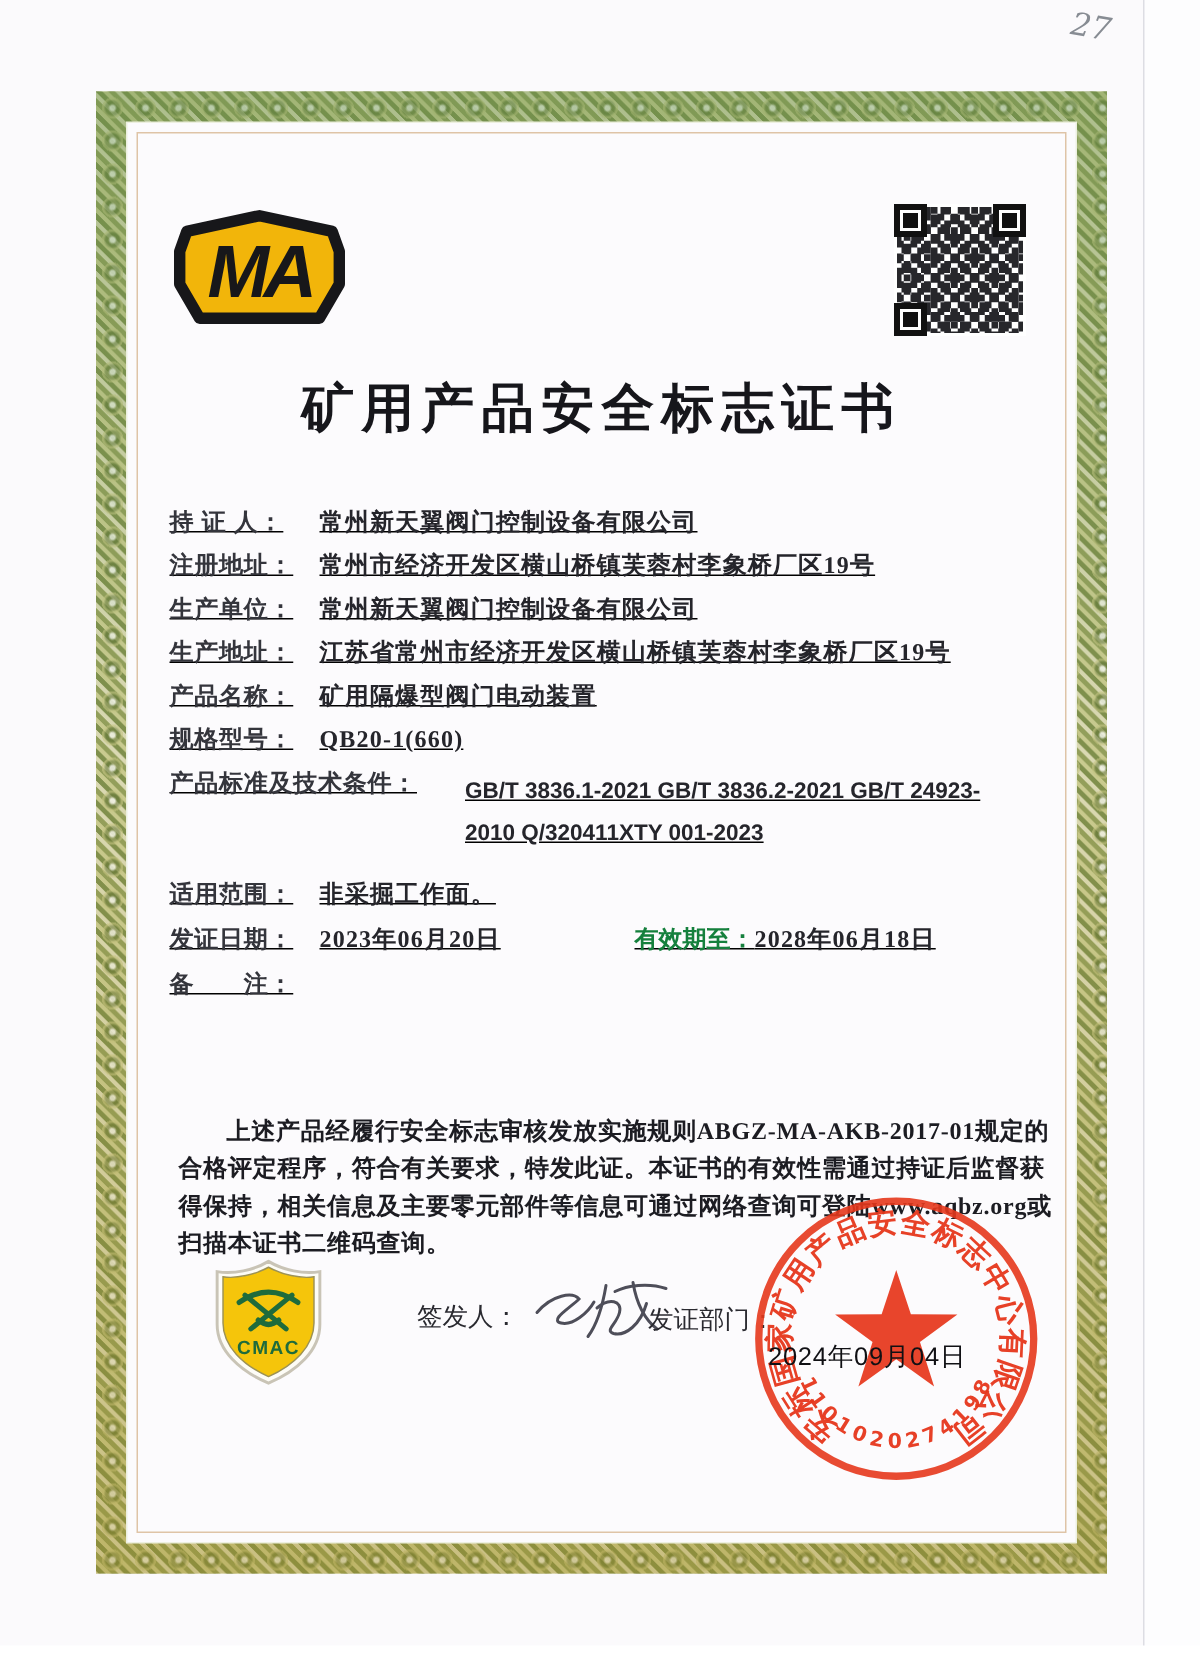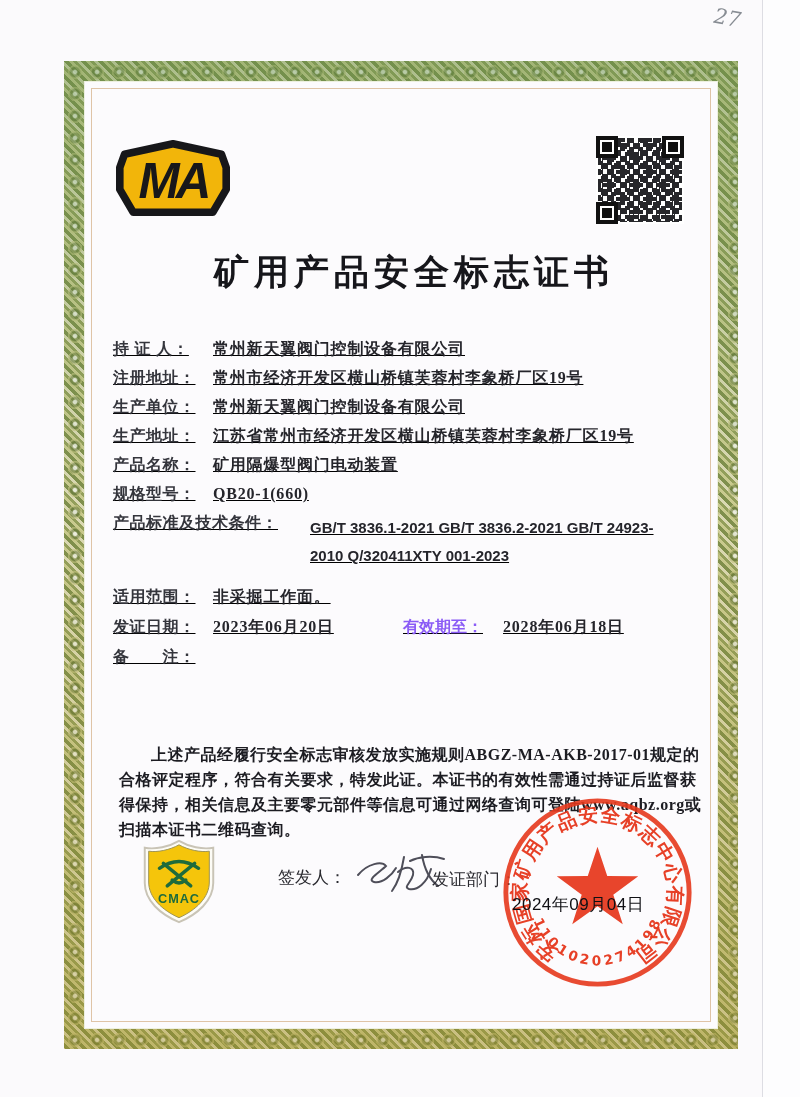--- a/index.html
+++ b/index.html
@@ -34,36 +34,36 @@
     background:
       repeating-conic-gradient(#15151a 0 25%,transparent 0 50%),
       repeating-conic-gradient(#15151a 0 25%,transparent 0 50%);
     background-size:9px 9px,13px 13px;background-position:0 0,3px 5px;opacity:.92;}
   .qr-finder{position:absolute;width:22px;height:22px;background:#fff;border:4px solid #111;box-sizing:border-box;}
   .qr-finder::after{content:"";position:absolute;inset:2px;background:#111;}
   .qr-finder.tl{left:0;top:0}.qr-finder.tr{right:0;top:0}.qr-finder.bl{left:0;bottom:0}
 
   .title{position:absolute;left:64px;top:249px;width:674px;margin:0;text-align:center;
         font-size:35px;font-weight:900;letter-spacing:5px;color:#16161b;
-        font-family:"Liberation Serif",serif;padding-left:13px;}
+        font-family:"Liberation Serif",serif;}
 
   .fields{position:absolute;left:113px;top:340px;width:575px;text-decoration:underline;}
   .f-row{display:flex;align-items:flex-start;margin-bottom:11px;font-size:16px;line-height:18px;}
   .f-label{flex:0 0 100px;font-weight:700;color:#34353c;letter-spacing:.5px;
         font-family:"Liberation Sans",sans-serif;white-space:nowrap;}
   .f-value{font-weight:700;color:#25252b;letter-spacing:.8px;font-family:"Liberation Serif",serif;}
   .f-row.wide .f-label{flex-basis:197px;}
   .f-row.wide .f-value{width:352px;font-family:"Liberation Sans",sans-serif;font-size:15px;
         letter-spacing:0;line-height:28px;font-weight:600;}
   .f-row.wide{margin-bottom:4px;}
   .f-row.gap1{margin-top:18px;}
   .f-row.gap2{margin-top:12px;}
   .f-value.date{width:148px;}
-  .f-label2{margin-left:42px;flex:0 0 100px;font-weight:700;color:#8b5cf6;
-        font-family:"Liberation Sans",sans-serif;white-space:nowrap;}
+  .f-label2{margin-left:42px;flex:0 0 100px;font-weight:700;color:#15803d;
+        font-family:"Liberation Sans",sans-serif;white-space:nowrap;text-align:right;}
 
   .body-par{position:absolute;left:108px;top:731px;width:588px;margin:11px;
         font-size:16px;font-weight:700;line-height:25px;letter-spacing:.5px;
         color:#1c1c22;text-indent:2em;font-family:"Liberation Serif",serif;}
 
   .cmac-badge{position:absolute;left:139px;top:837px;width:80px;height:90px;}
   .signer-label,.dept-label{position:absolute;font-size:17px;font-weight:400;color:#2a2a30;
         font-family:"Liberation Sans",sans-serif;}
   .signer-label{left:278px;top:866px;}
   .dept-label{left:432px;top:868px;}

